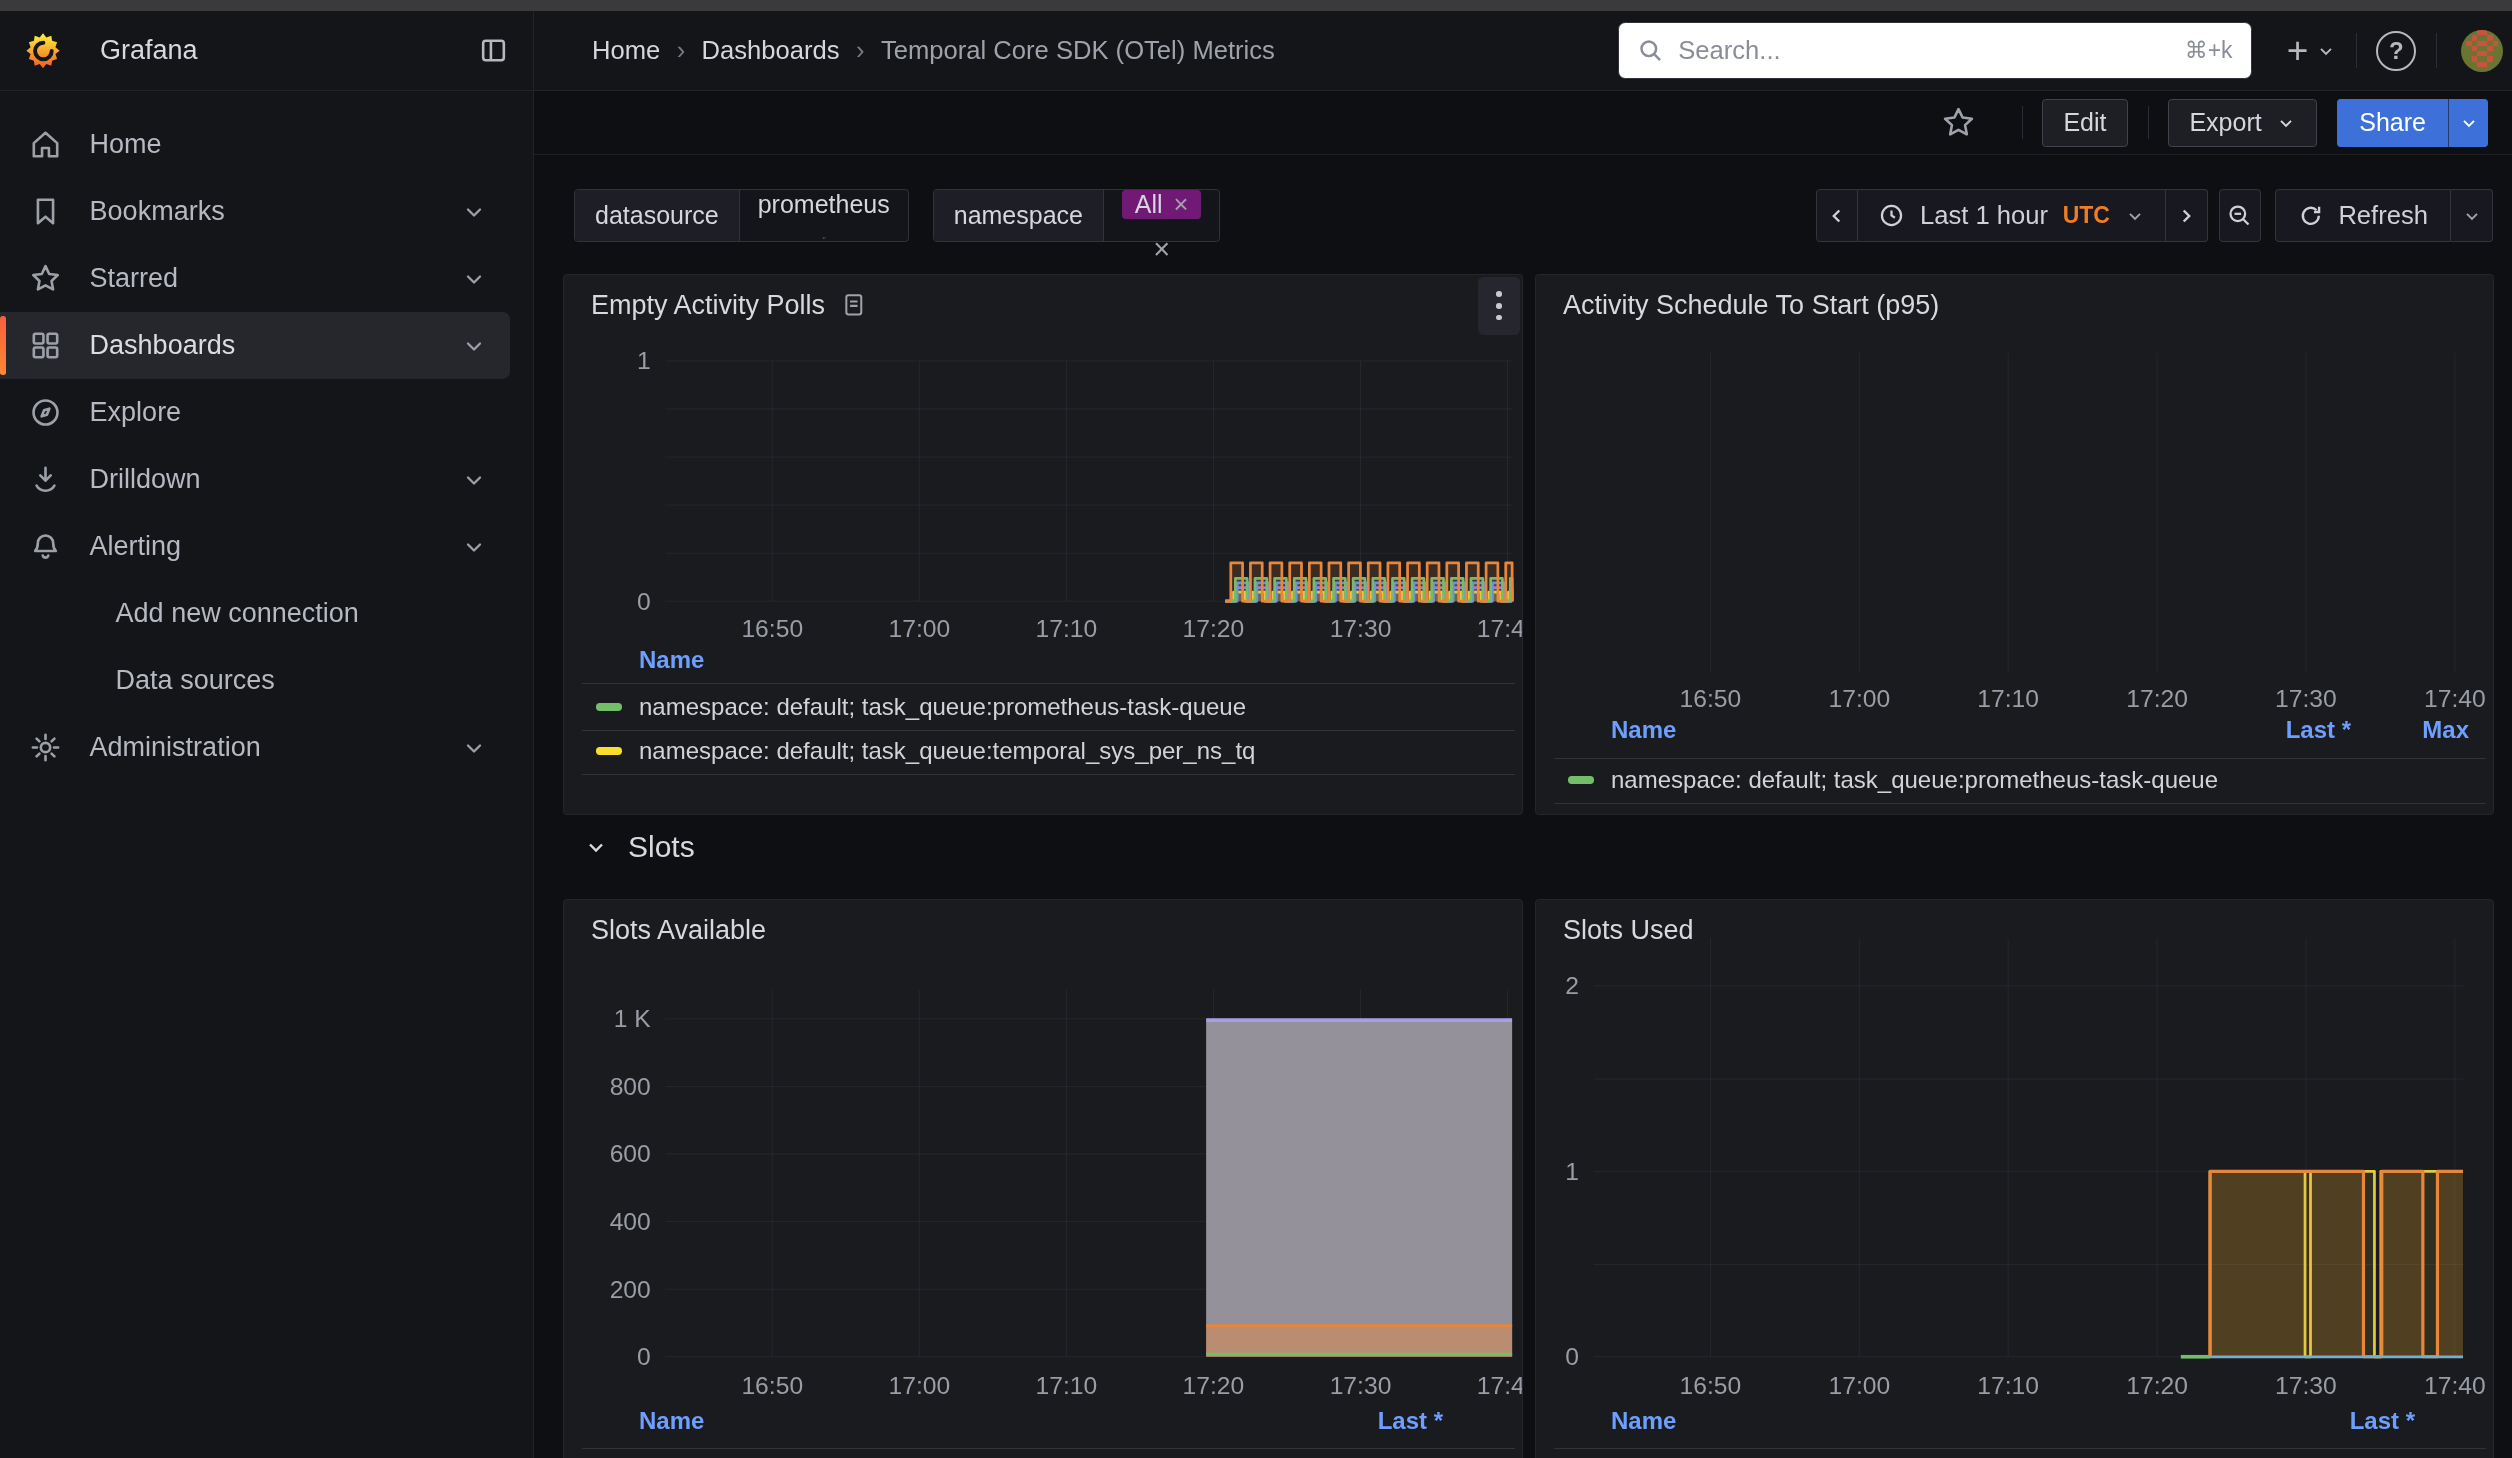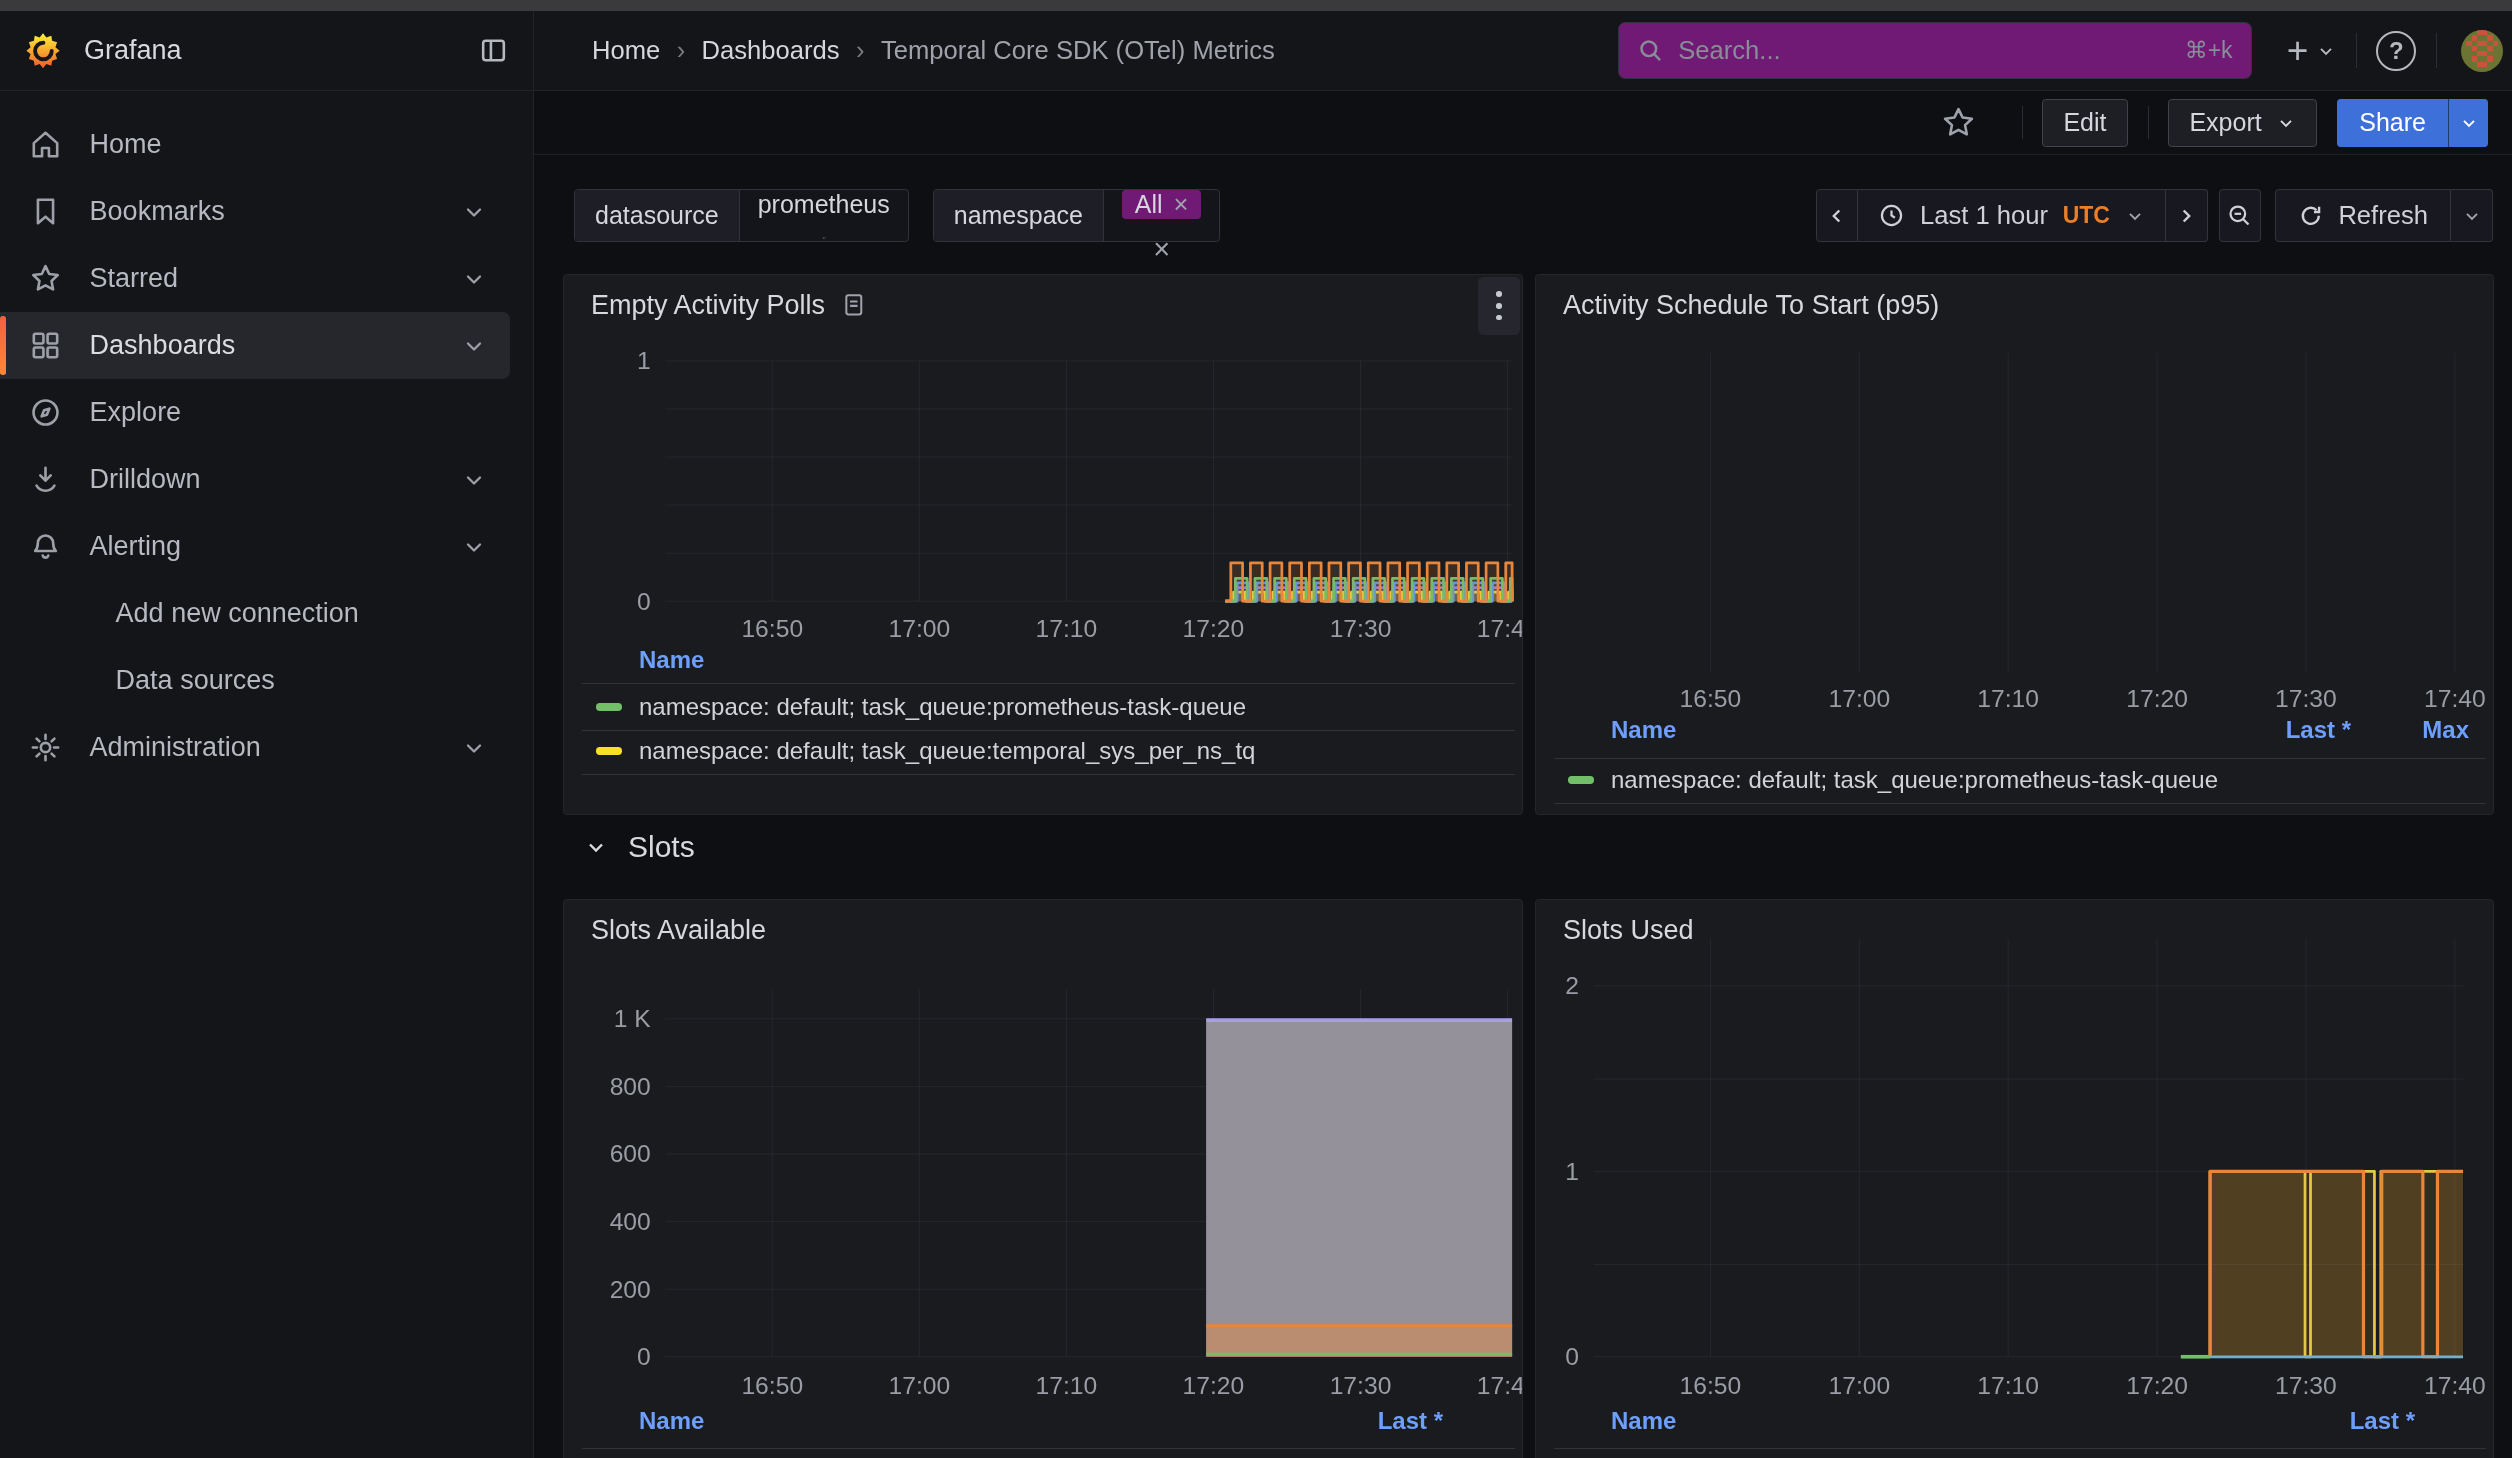--- a/index.html
+++ b/index.html
@@ -4,42 +4,42 @@
 <style>
   * { margin:0; padding:0; box-sizing:border-box; }
   html,body { width:2512px; height:1458px; overflow:hidden; background:#0e0f13;
     font-family:"Liberation Sans", sans-serif; color:#d5d7dd; }
   .top-strip { height:11px; background:#3a3a3c; }
   .shell { display:flex; height:1447px; }
 
   
   .sidebar { width:534px; background:#141519; border-right:0.9px solid #222329; flex:none; }
   .sidebar-top { height:80px; display:flex; align-items:center; padding:0 24px; border-bottom:0.9px solid #222329; }
-  .brand { margin-left:22px; font-size:27px; color:#d8d9de; }
+  .brand { margin-left:38px; font-size:27px; color:#d8d9de; }
   .pane-toggle { margin-left:auto; display:flex; }
   .nav { padding-top:20px; }
   .nav-item { height:67px; display:flex; align-items:center; padding-left:27px; margin-right:23px;
     border-radius:0 7.3px 7.3px 0; color:#b6b9c1; font-size:27px; position:relative; cursor:pointer; }
   .nav-item .nicon { width:37px; display:flex; justify-content:center; flex:none; }
   .nav-item .nlabel { margin-left:25.6px; white-space:nowrap; }
   .nav-item.indent { padding-left:90px; }
   .nav-item.selected { background:#26272d; color:#dcdde2; }
   .nav-item.selected::before { content:""; position:absolute; left:0; top:3.7px; bottom:3.7px; width:5.5px;
     border-radius:2.7px; background:linear-gradient(180deg,#F55F3E,#FF8833); }
   .nav-chev { margin-left:auto; margin-right:24px; display:flex; }
 
   
   .main { flex:1; display:flex; flex-direction:column; background:#0e0f13; min-width:0; }
   .header { height:80px; flex:none; background:#141519; border-bottom:0.9px solid #222329;
     display:flex; align-items:center; padding:0 9px 0 58px; }
   .crumbs { display:flex; align-items:center; gap:16.4px; font-size:25.6px; white-space:nowrap; }
   .crumb { color:#d5d7dd; cursor:pointer; }
   .crumb-sep { color:#787b84; }
   .crumb.current { color:#9fa2ab; }
-  .search-box { margin-left:auto; width:634px; height:57px; border:0.9px solid #31333b; background:#701a75;
+  .search-box { margin-left:auto; width:634px; height:57px; border:0.9px solid #31333b; background:#ffffff;
     border-radius:7.3px; display:flex; align-items:center; padding:0 18px; gap:14.6px; color:#898d97; font-size:25.6px; cursor:text; }
   .search-shortcut { margin-left:auto; font-size:23px; color:#898d97; }
   .hdr-ibtn { display:flex; align-items:center; justify-content:center; color:#b5b8bf; cursor:pointer; }
   .plus-btn { margin-left:35px; gap:7.3px; font-size:37px; font-weight:300; }
   .hdr-div { width:0.9px; height:35px; background:#2c2e35; margin:0 20px; }
   .help-btn { width:40px; height:40px; border:2.3px solid #b5b8bf; border-radius:50%; font-size:24px; font-weight:700; }
   .avatar { width:42px; height:42px; border-radius:50%; overflow:hidden; margin-left:3.7px; cursor:pointer; flex:none; }
 
   .toolbar { height:64px; flex:none; display:flex; align-items:center; justify-content:flex-end;
     border-bottom:0.9px solid #1d1f25; padding-right:24px; }

